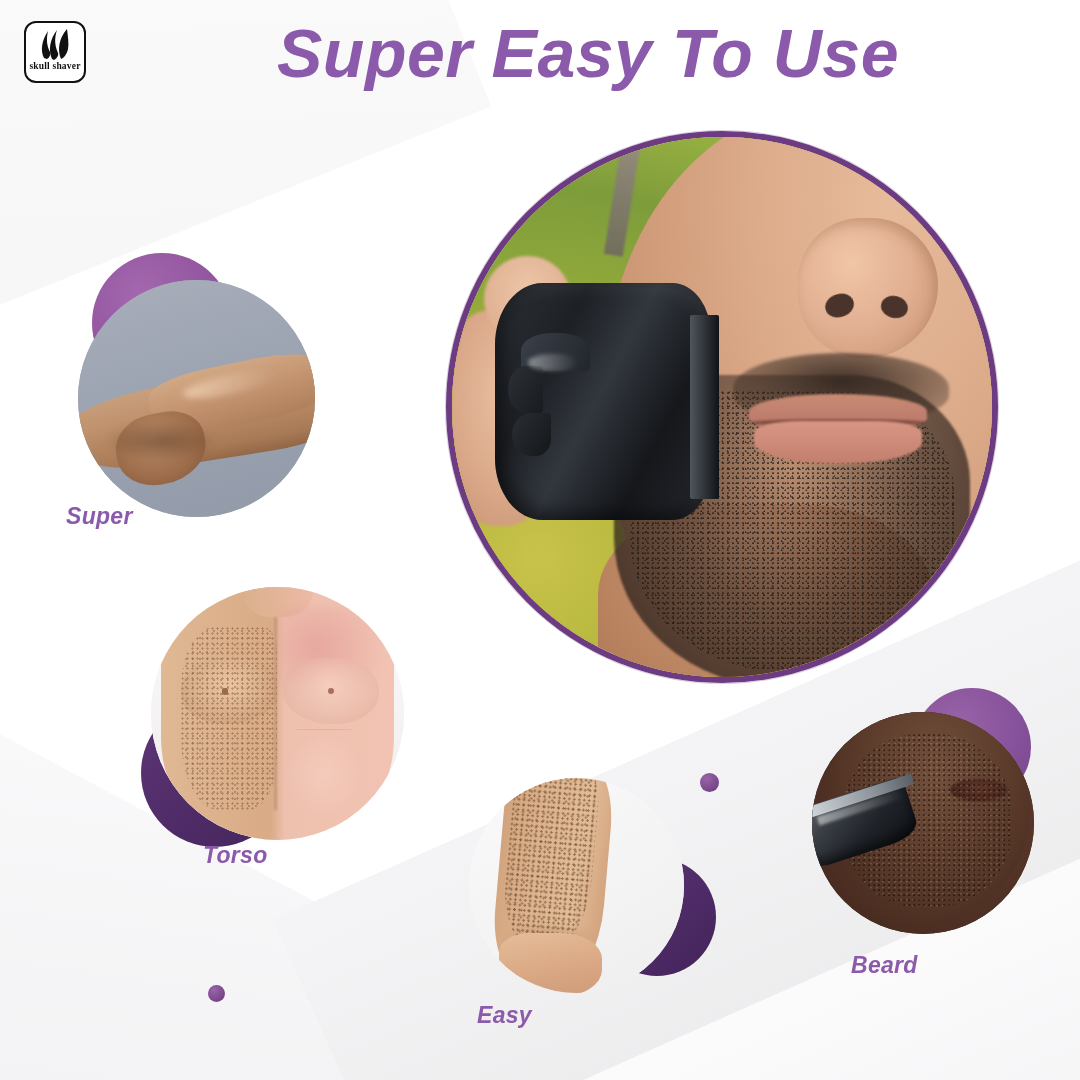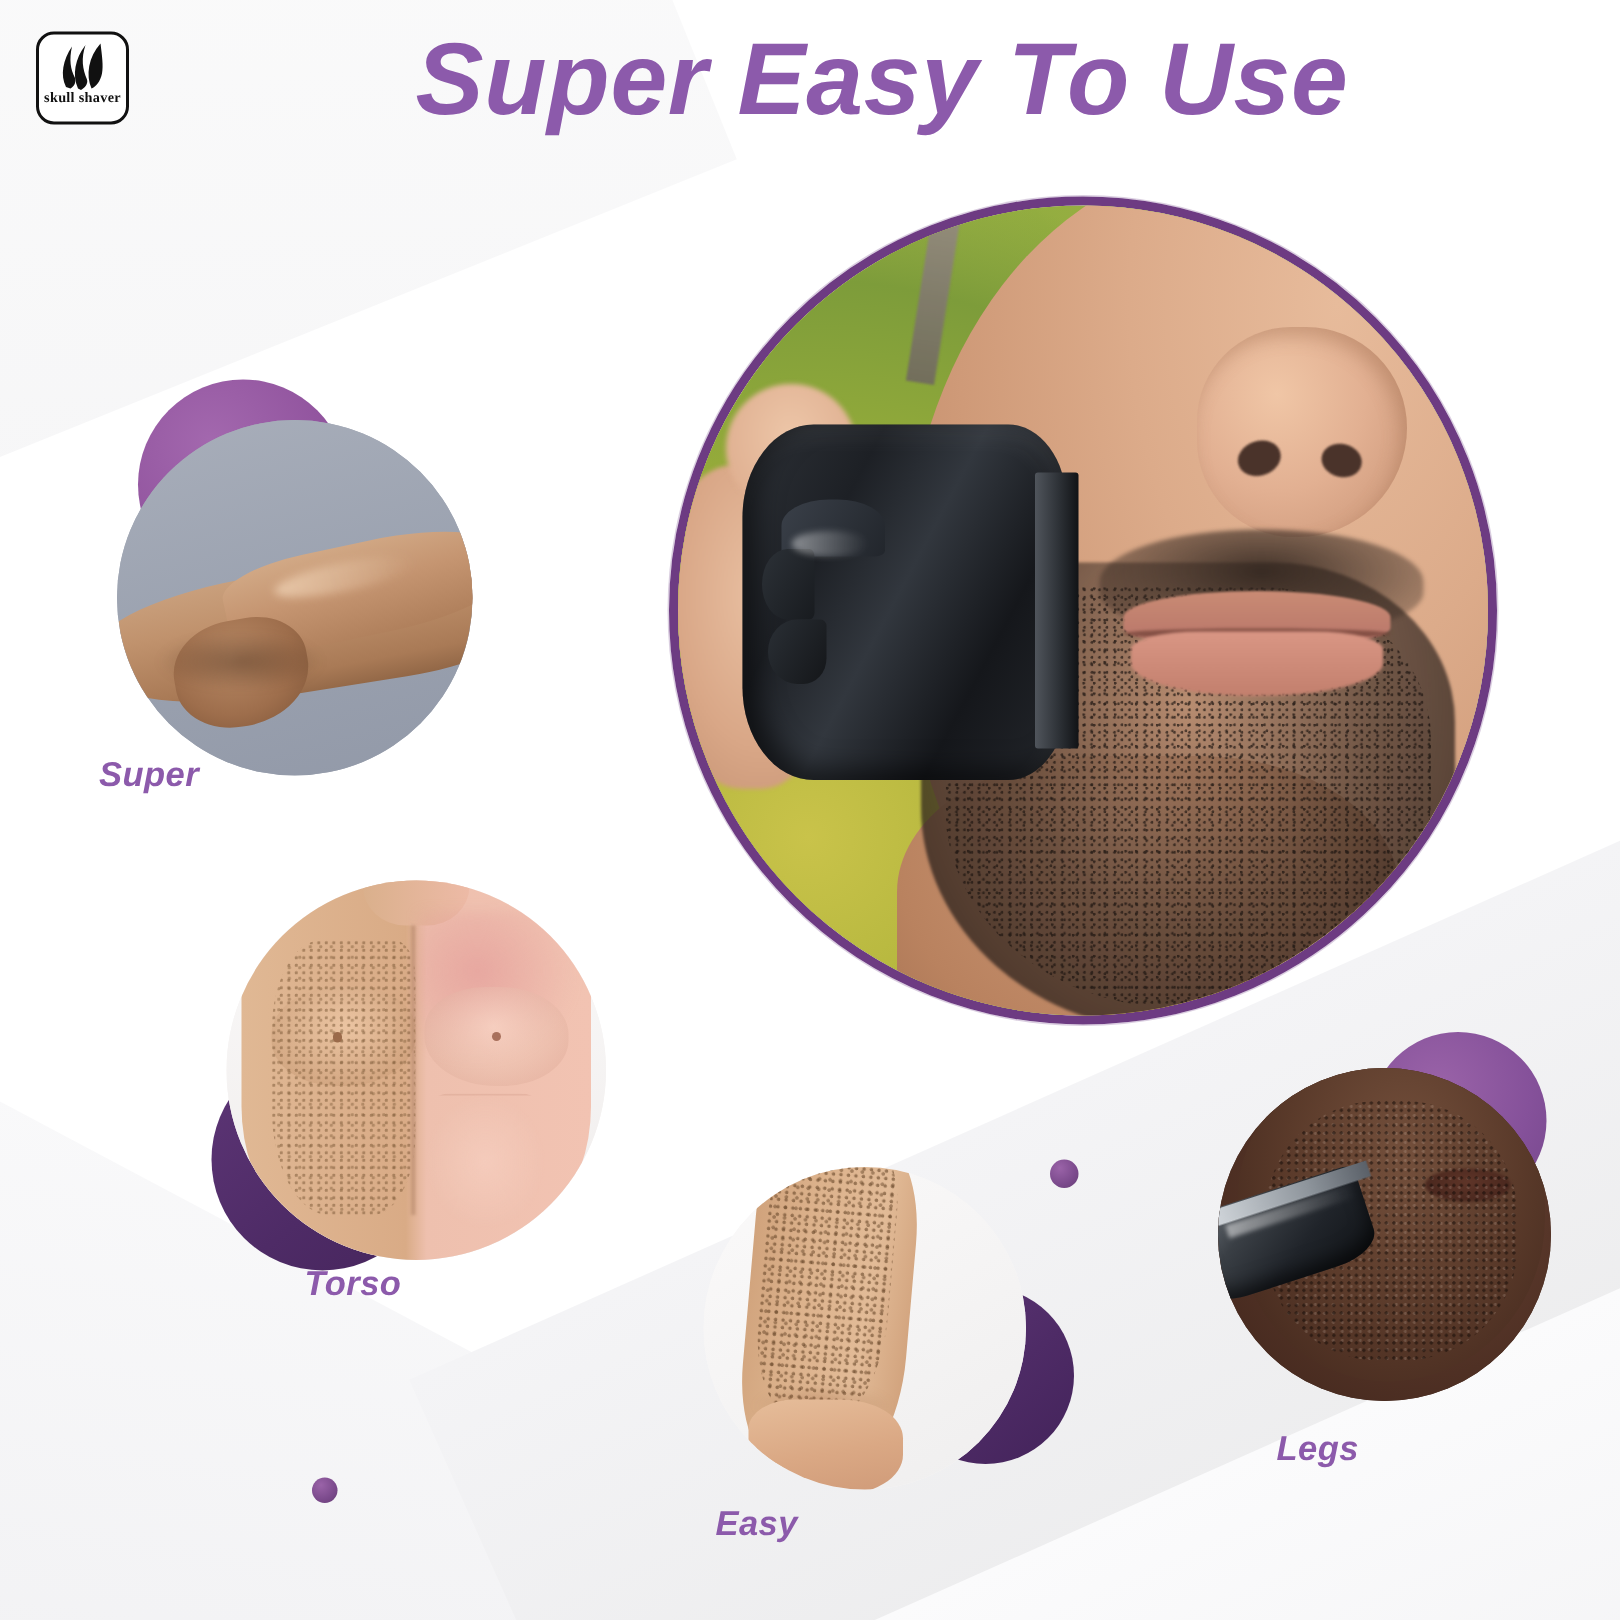--- a/index.html
+++ b/index.html
@@ -512,17 +512,17 @@
   <div class="blob beard-blob"></div>
   <div class="circ beard-circ">
     <div class="beard-bg"></div>
     <div class="beard-chin"></div>
     <div class="beard-lip"></div>
     <div class="beard-stub"></div>
     <div class="beard-blade"></div>
     <div class="beard-blade-edge"></div>
     <div class="beard-blade-hi"></div>
   </div>
-  <div class="label beard-label">Legs</div>
+  <div class="label beard-label">Beard</div>
 
   <div class="blob" style="left:208px;top:985px;width:17px;height:17px;background:radial-gradient(circle at 35% 30%, #9a63a8 0%, #7b4a8c 60%, #653c74 100%);"></div>
 
 </div>
 
 </body></html>

